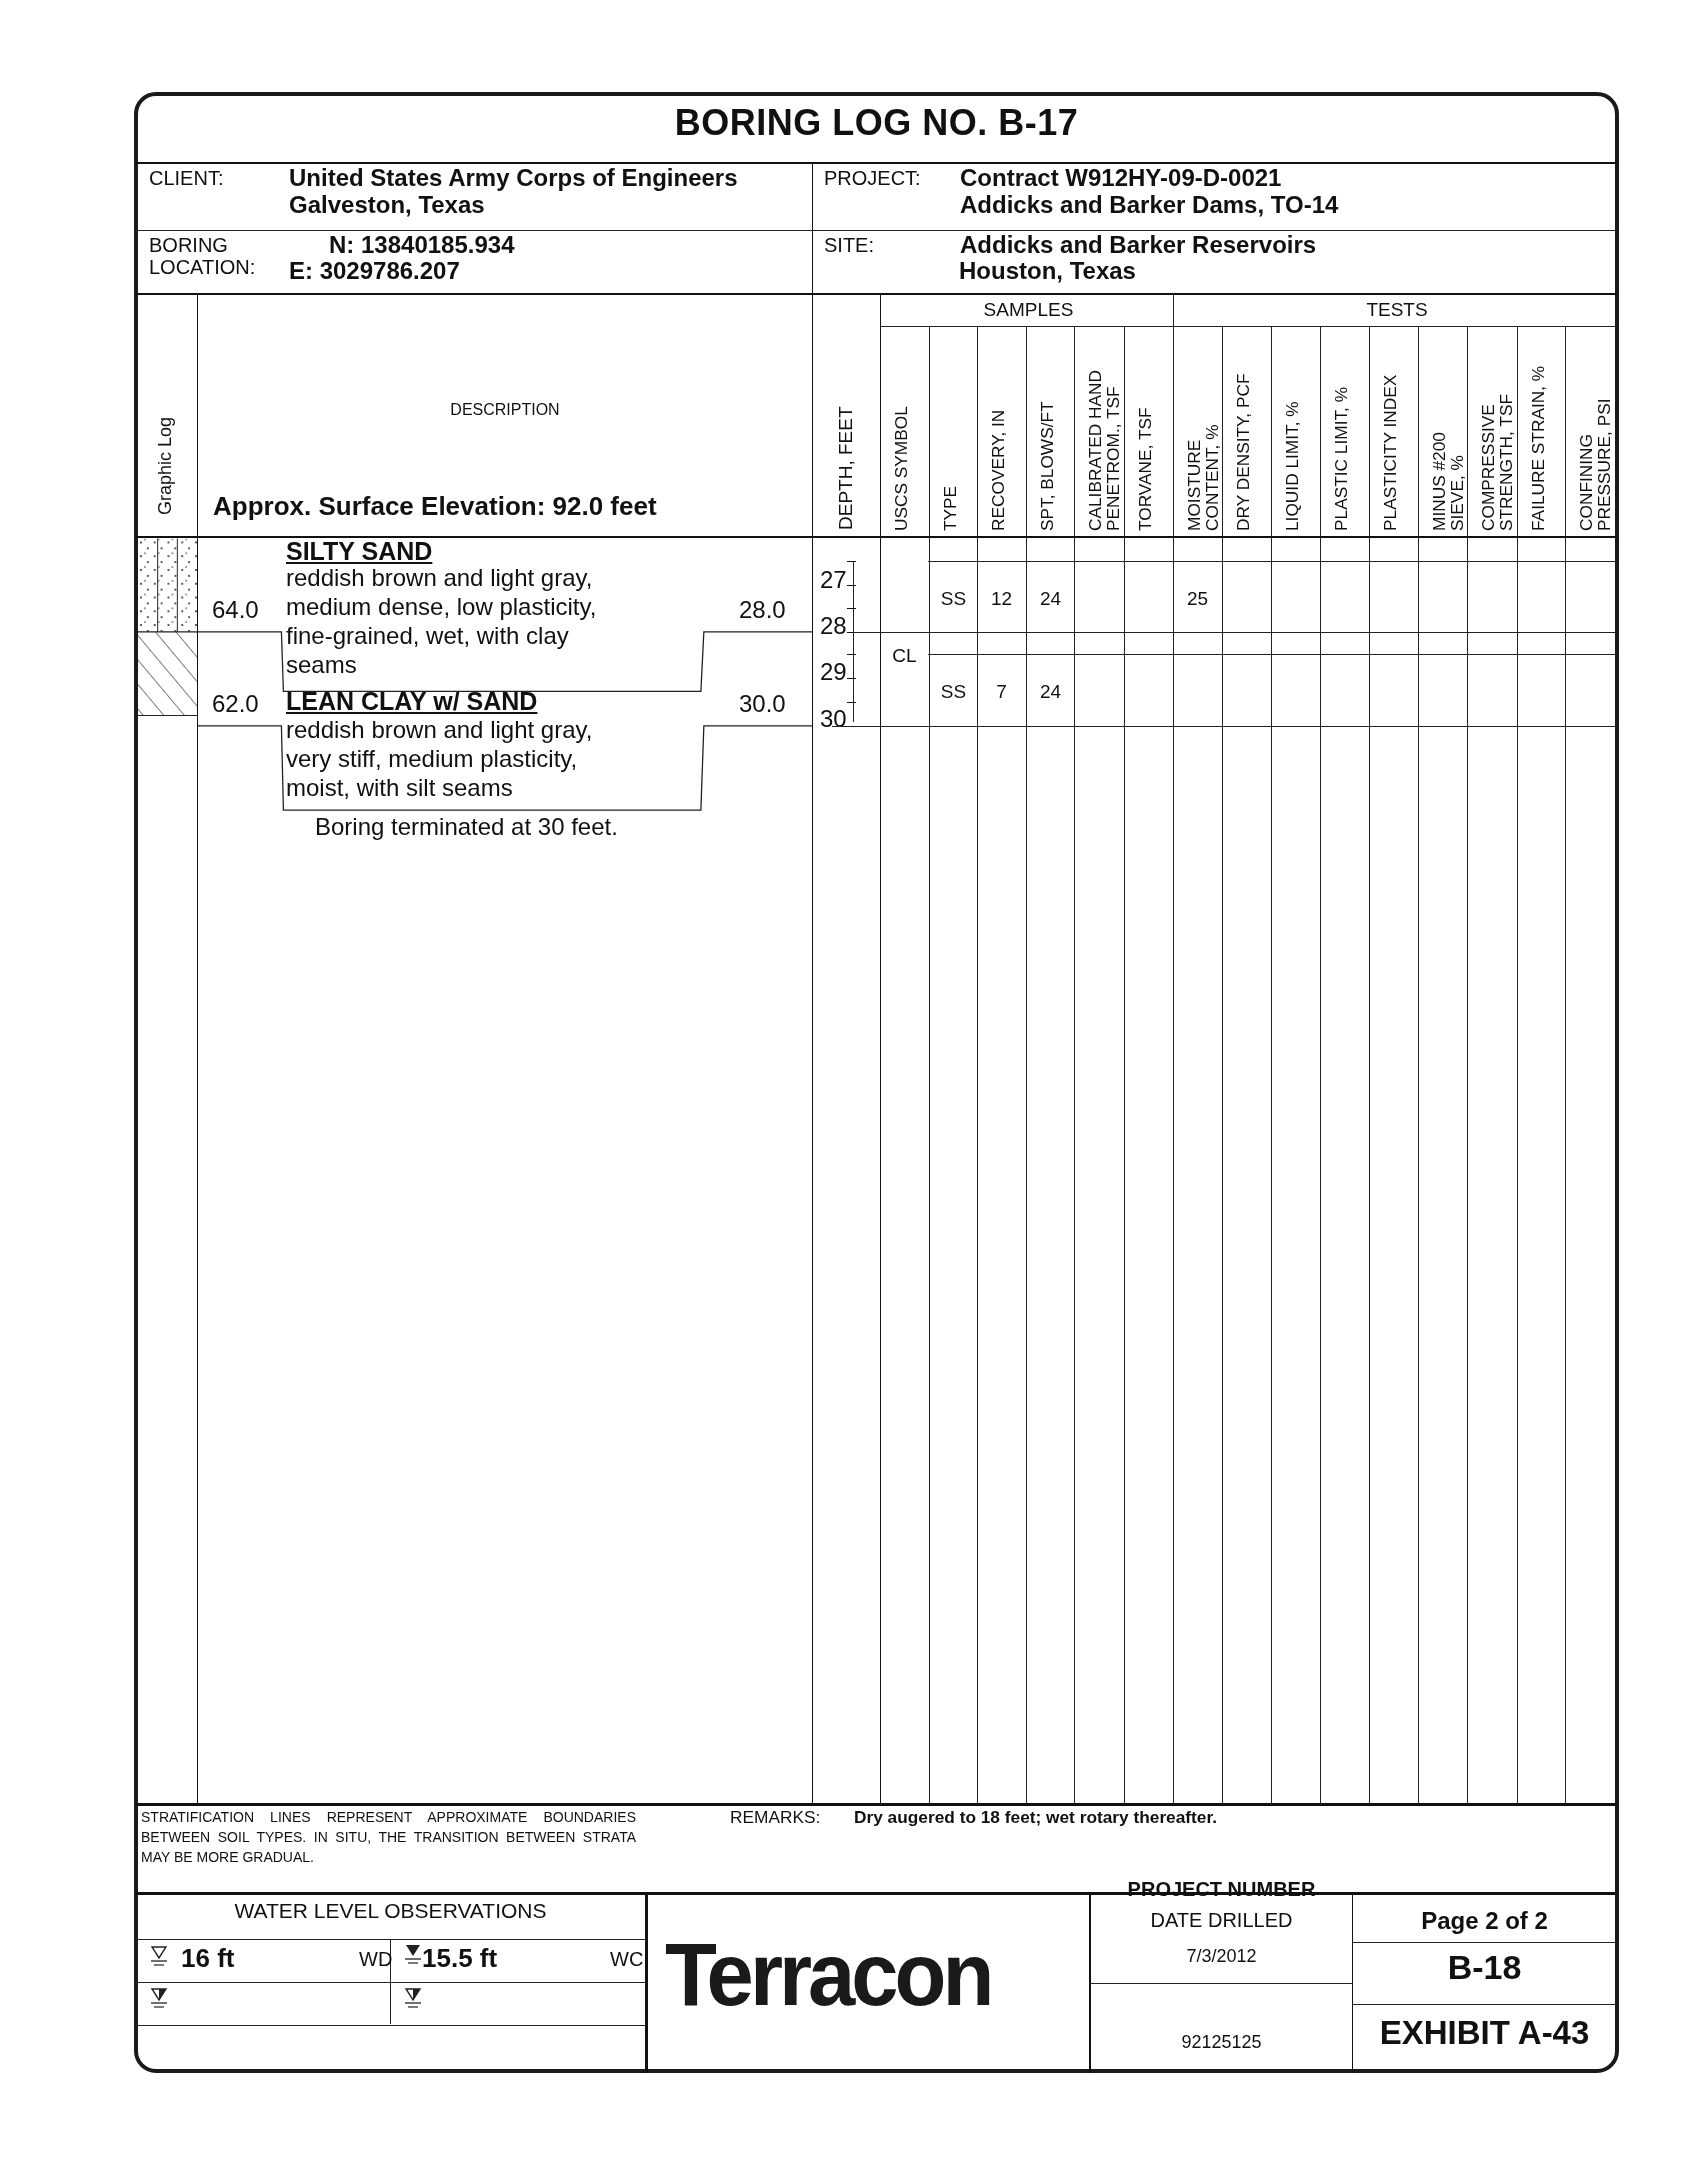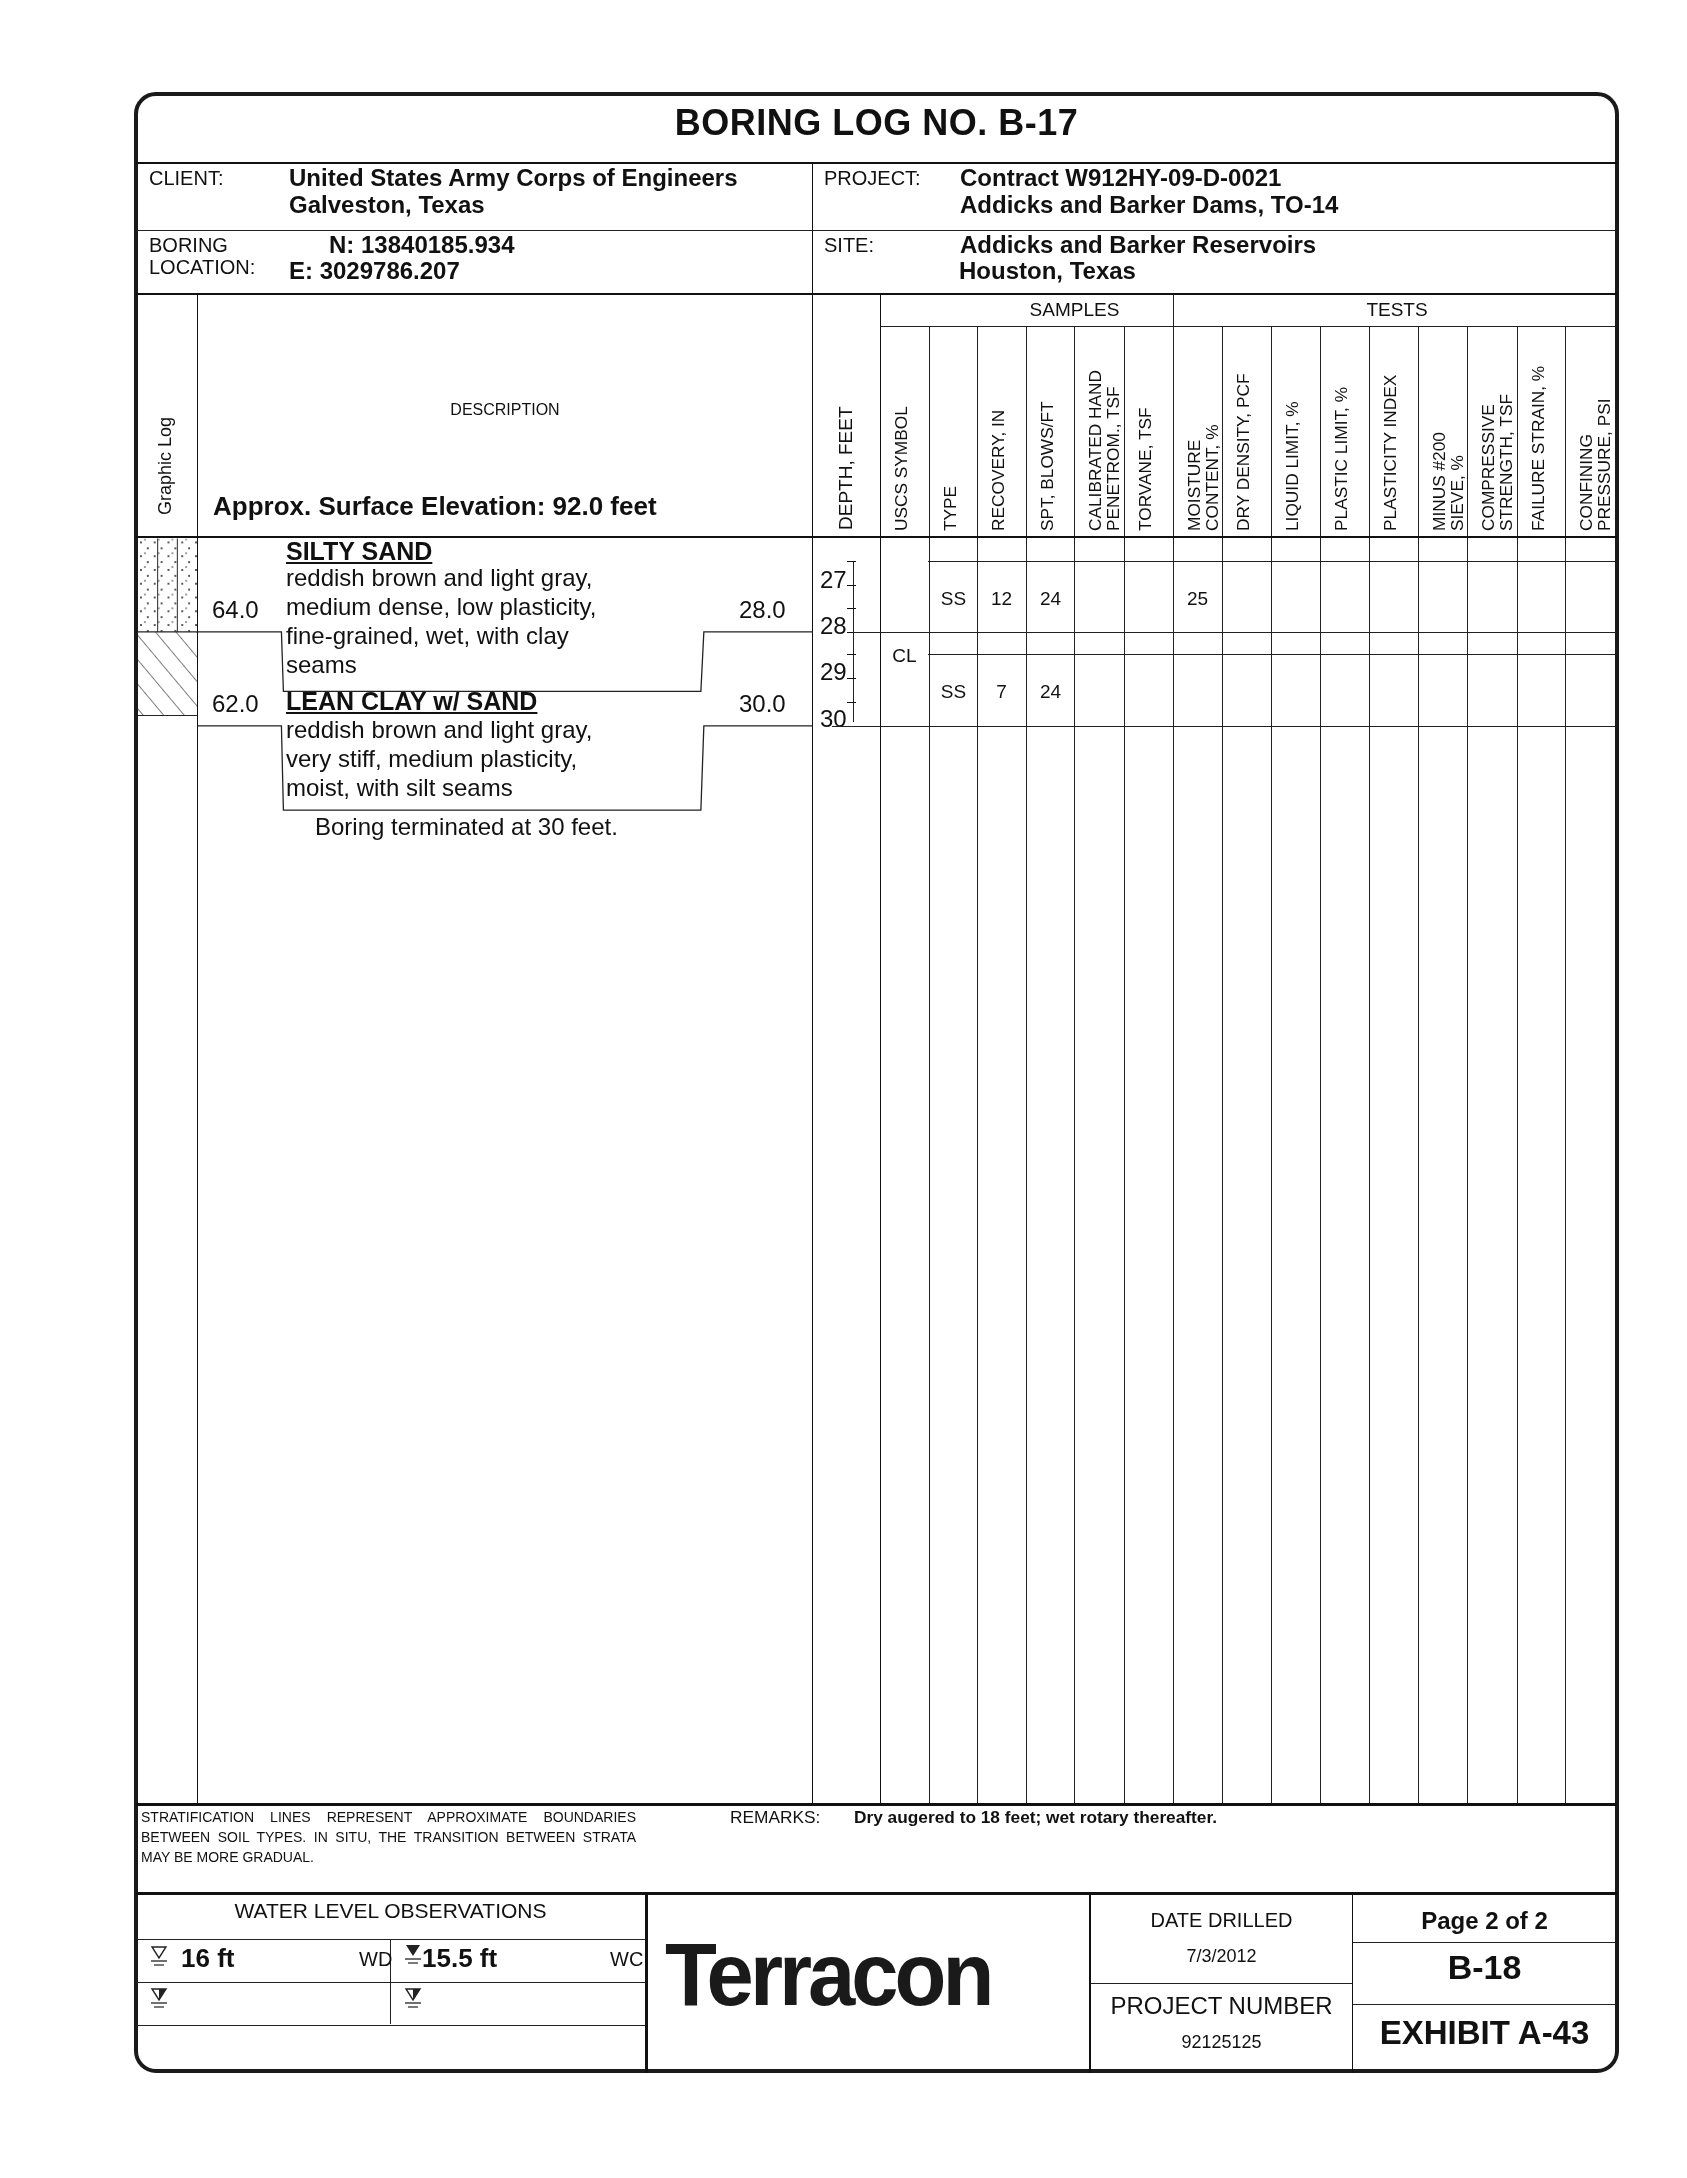--- a/index.html
+++ b/index.html
@@ -74,21 +74,21 @@
     <div class="vline thin" style="left: 1222px; top: 327px; height: 1477px;"></div>
     <div class="vline thin" style="left: 1271px; top: 327px; height: 1477px;"></div>
     <div class="vline thin" style="left: 1320px; top: 327px; height: 1477px;"></div>
     <div class="vline thin" style="left: 1369px; top: 327px; height: 1477px;"></div>
     <div class="vline thin" style="left: 1418px; top: 327px; height: 1477px;"></div>
     <div class="vline thin" style="left: 1467px; top: 327px; height: 1477px;"></div>
     <div class="vline thin" style="left: 1517px; top: 327px; height: 1477px;"></div>
     <div class="vline thin" style="left: 1565px; top: 327px; height: 1477px;"></div>
   </div>
 
-<div class="abs" style="left:880px; top:299px; width:297px; text-align:center; font-size:19px;padding-left:46px;">SAMPLES</div>
+<div class="abs" style="left:880px; top:299px; width:297px; text-align:center; font-size:19px;">SAMPLES</div>
 <div class="abs" style="left:1177px; top:299px; width:440px; text-align:center; font-size:19px;">TESTS</div>
 <div class="hline thin" style="left:880px; top:326px; width:737px;"></div>
 
 <div class="vert" style="left:156px; top:396px; height:119px; font-size:18px;">Graphic Log</div>
 <div class="abs desc-head" style="left:198px; top:401px; width:614px; text-align:center;">DESCRIPTION</div>
 <div class="abs elev" style="left:213px; top:491px;">Approx. Surface Elevation:   92.0 feet</div>
 <div class="vert" style="left:837px; top:396px; height:134px; font-size:19px;">DEPTH, FEET</div>
 <div id="colHeaders">
     <div class="vert" style="left: 892px; top: 335px; height: 196px; width: 36px; text-align: left;">USCS SYMBOL</div>
     <div class="vert" style="left: 941px; top: 335px; height: 196px; width: 36px; text-align: left;">TYPE</div>
@@ -229,21 +229,21 @@
   <polygon points="9,3 16,3 9,14" fill="#222"></polygon>
   <line x1="1" y1="17" x2="17" y2="17" stroke="#222" stroke-width="1.3"></line>
   <line x1="4" y1="21" x2="14" y2="21" stroke="#222" stroke-width="1.2"></line>
 </svg>
 
 <div class="logo">Terracon</div>
 
 <div class="fcenter" style="left:1091px; top:1909px; width:261px; font-size:20px;">DATE DRILLED</div>
 <div class="fcenter" style="left:1091px; top:1946px; width:261px; font-size:18px;">7/3/2012</div>
 <div class="hline thin" style="left:1091px; top:1983px; width:261px;"></div>
-<div class="fcenter" style="left:1091px; top:1992px; width:261px; font-size:24px;">PROJECT NUMBER</div>
+<div class="fcenter" style="left:1091px; top:1878px; width:261px; font-size:20px;font-weight:bold;">PROJECT NUMBER</div>
 <div class="fcenter" style="left:1091px; top:2032px; width:261px; font-size:18px;">92125125</div>
 
 <div class="fcenter" style="left:1353px; top:1907px; width:263px; font-size:24px; font-weight:bold;">Page 2 of 2</div>
 <div class="hline thin" style="left:1353px; top:1942px; width:263px;"></div>
 <div class="fcenter" style="left:1353px; top:1948px; width:263px; font-size:34px; font-weight:bold;">B-18</div>
 <div class="hline thin" style="left:1353px; top:2004px; width:263px;"></div>
 <div class="fcenter" style="left:1353px; top:2014px; width:263px; font-size:33px; font-weight:bold;">EXHIBIT A-43</div>
 
 
 </body></html>

